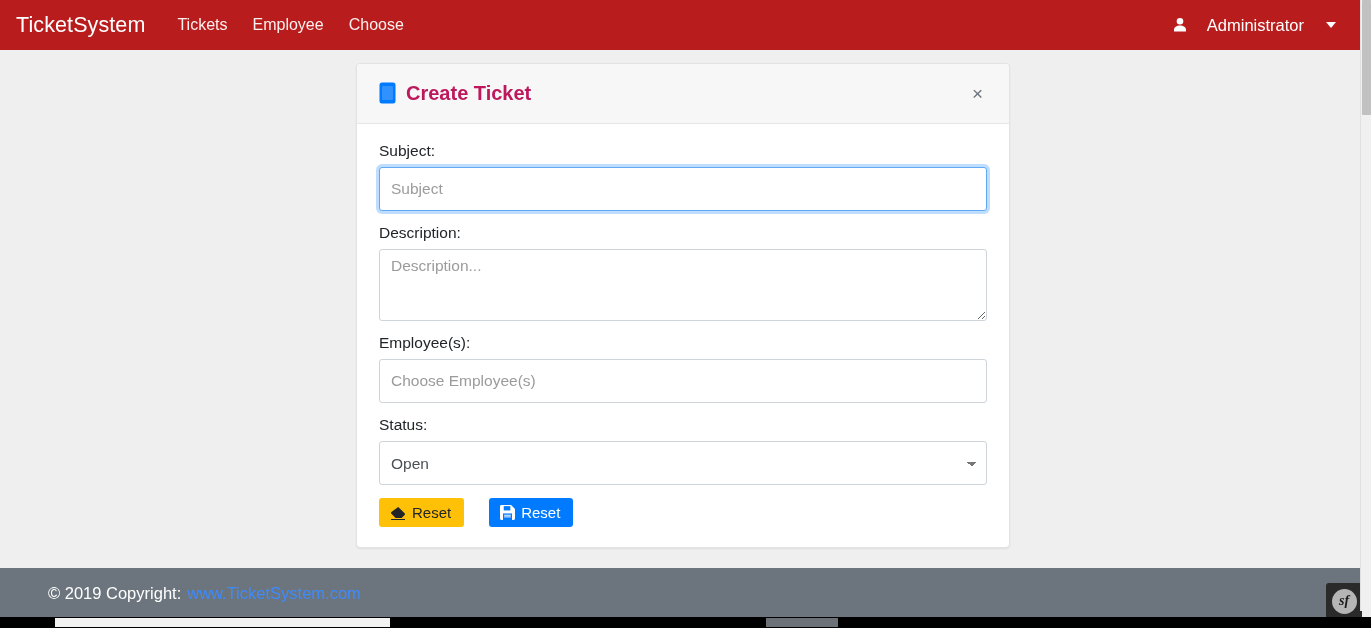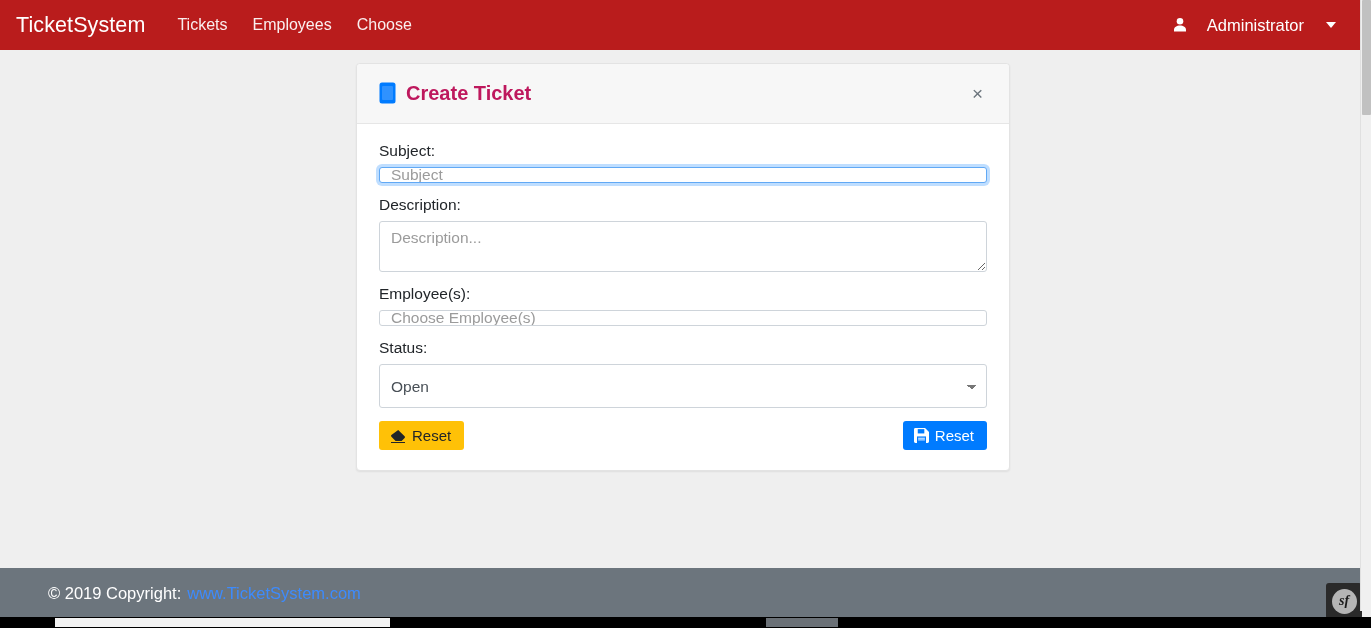--- a/index.html
+++ b/index.html
@@ -99,37 +99,37 @@
   .field-label {
     display: block;
     font-size: 15.5px;
     color: #212529;
     margin-bottom: 7px;
   }
 
   .form-control {
     display: block;
     width: 100%;
-    height: 16px;
+    height: 44px;
     padding: 5px 11px;
     font-size: 15.5px;
     font-family: "Liberation Sans", sans-serif;
     color: #495057;
     background: #ffffff;
     border: 1px solid #ced4da;
     border-radius: 3px;
     outline: none;
   }
   .form-control::placeholder { color: #9b9b9b; opacity: 1; }
   .form-control.focused {
     border: 1px solid #61a9f5;
     box-shadow: 0 0 0 3px rgba(0,123,255,.25);
   }
   textarea.form-control {
-    height: 51px;
+    height: 72px;
     resize: vertical;
     padding-top: 6px;
     line-height: 1.3;
   }
   select.form-control {
     height: 44px;
     -webkit-appearance: none;
     appearance: none;
     padding-right: 26px;
     background-image:
@@ -137,22 +137,22 @@
       linear-gradient(135deg, #777 50%, transparent 50%);
     background-position:
       calc(100% - 14px) calc(50% + 1px),
       calc(100% - 9px) calc(50% + 1px);
     background-size: 5px 5px, 5px 5px;
     background-repeat: no-repeat;
     color: #495057;
   }
 
   .btn-row {
-    display: flex; justify-content: space-between;
-    gap: 9px;
+    display: flex; justify-content: flex-start;
+    gap: 25px;
     margin-top: 9px;
   }
   .btn {
     display: inline-flex; align-items: center; gap: 6px;
     font-size: 15px;
     font-family: "Liberation Sans", sans-serif;
     border: none;
     border-radius: 3px;
     padding: 7px 13px 7px 11px;
     cursor: pointer;
@@ -233,21 +233,21 @@
 </style>
 </head>
 <body>
 
 <div id="page">
 
   <div class="navbar">
     <div class="brand">TicketSystem</div>
     <div class="nav-links">
       <div class="nav-link">Tickets</div>
-      <div class="nav-link">Employees</div>
+      <div class="nav-link">Employee</div>
       <div class="nav-link">Choose</div>
     </div>
     <div class="nav-right">
       <span class="user-icon">
         <svg width="16" height="16" viewBox="0 0 16 16" fill="#ffffff" aria-hidden="true">
           <circle cx="8" cy="4.3" r="3.3"></circle>
           <path d="M8 8.6c-3.3 0-6 1.9-6 4.2v1.6h12v-1.6c0-2.3-2.7-4.2-6-4.2z"></path>
         </svg>
       </span>
       <span class="user-label">Administrator</span>

